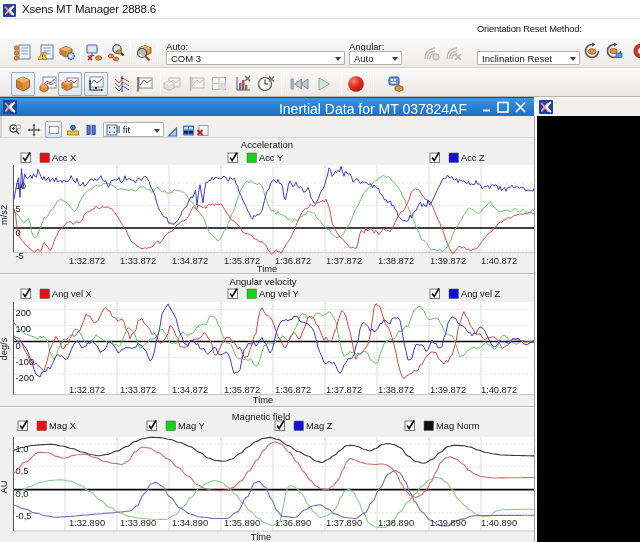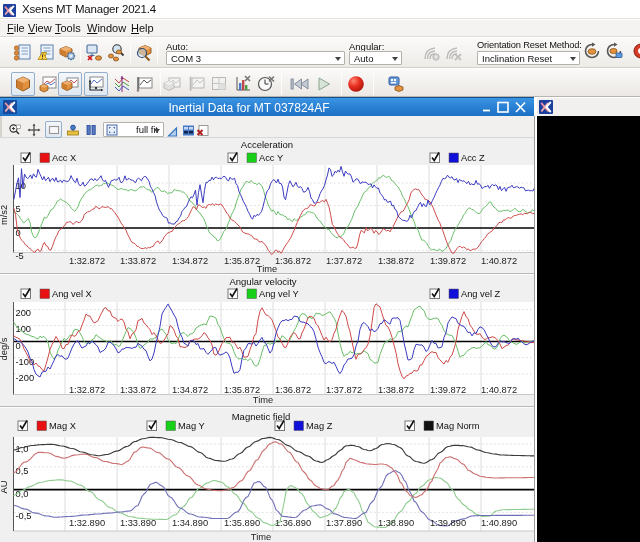--- a/index.html
+++ b/index.html
@@ -12,43 +12,36 @@
 #menubar u{text-decoration:underline}
 #toolbar1{position:absolute;left:0;top:38px;width:640px;height:30px;background:linear-gradient(#fbfaf9,#edebe7);border-bottom:1px solid #d4d0ca}
 #toolbar2{position:absolute;left:0;top:69px;width:640px;height:28px;background:linear-gradient(#fbfaf9,#ebe8e4);border-bottom:1px solid #b9b5ae}
 .tbicon{position:absolute;top:43px}
 .tbicon2{position:absolute;top:74px}
 .pressed{border:1px solid #94aecc;background:linear-gradient(#f4f7fa,#dfe7f0);border-radius:2px}
 .lbl{position:absolute;font-size:9.5px;color:#111}
 .combo{position:absolute;height:14px;background:#fff;border:1px solid #b4b0aa;border-radius:1px;font-size:9.5px;color:#111;line-height:13px;padding-left:4px}
 .combo .arr{position:absolute;right:3px;top:5px;width:0;height:0;border-left:3.5px solid transparent;border-right:3.5px solid transparent;border-top:4px solid #444}
 #mdititle{position:absolute;left:0;top:97px;width:534px;height:19px;background:linear-gradient(#3b94e4,#1b6fc4);border-top:1px solid #11508e}
-#mdititle .t{position:absolute;left:17px;width:464px;top:3px;text-align:center;font-size:12px;color:#fff}
+#mdititle .t{position:absolute;left:3px;width:464px;top:3px;text-align:right;font-size:14px;color:#fff}
 #charttb{position:absolute;left:0;top:116px;width:534px;height:22px;background:#f1f0ef;border-bottom:1px solid #d8d8d8;border-left:2px solid #d6d3ce}
 #chartarea{position:absolute;left:0;top:138px;width:536px;height:404px}
 #rightwin{position:absolute;left:537px;top:98px;width:103px;height:444px;background:#000}
 #rightwin .bar{position:absolute;left:0;top:0;width:103px;height:18px;background:#f1f0ee}
 </style></head>
 <body>
 <div id="app">
   <div id="titlebar">
     <div class="abs" style="left:3px;top:3px"><svg width="13" height="13" viewBox="0 0 14 14">
 <rect width="14" height="14" rx="1" fill="#1d3f9e"></rect>
 <path d="M2.6 3.4 L9 11" stroke="#e89098" stroke-width="1.9" stroke-linecap="round"></path>
 <path d="M8.6 3.6 L2.8 10.8" stroke="#e8a8b0" stroke-width="1.9" stroke-linecap="round"></path>
 <path d="M11.2 2.6 L7.4 7 L11.2 11.4" fill="none" stroke="#ffffff" stroke-width="2.1" stroke-linecap="round" stroke-linejoin="miter"></path>
 </svg></div>
-    <div class="ttl">Xsens MT Manager 2021.4</div>
-  </div>
-  <div id="menubar">
-    <span style="left:7px"><u>F</u>ile</span>
-    <span style="left:28px"><u>V</u>iew</span>
-    <span style="left:55px"><u>T</u>ools</span>
-    <span style="left:87px"><u>W</u>indow</span>
-    <span style="left:131px"><u>H</u>elp</span>
+    <div class="ttl">Xsens MT Manager 2888.6</div>
   </div>
   <div id="toolbar1"></div>
   <div id="toolbar2"></div>
   <div>
     <div style="position:absolute;left:80px;top:43px;width:1px;height:20px;background:#cbc7c1;border-right:1px solid #fdfdfc"></div>
       <div style="position:absolute;left:130px;top:43px;width:1px;height:20px;background:#cbc7c1;border-right:1px solid #fdfdfc"></div>
       <div style="position:absolute;left:157px;top:43px;width:1px;height:20px;background:#cbc7c1;border-right:1px solid #fdfdfc"></div>
     <div class="tbicon" style="left:13px"><svg width="19" height="19" viewBox="0 0 19 19">
           <rect x="6" y="2" width="11" height="14" fill="#eef3fa" stroke="#5b7fae" stroke-width="1"></rect>
 <line x1="8.5" y1="5" x2="15" y2="5" stroke="#7a9cc6" stroke-width="1"></line>
@@ -123,21 +116,21 @@
           <path d="M9 16 Q9 11 14 10.8" fill="none" stroke="#aaa" stroke-width="1.4"></path>
 <circle cx="15" cy="14" r="3.2" fill="#ccc" stroke="#999" stroke-width="0.8"></circle>
           <circle cx="15" cy="14" r="1.1" fill="#eee"></circle>
         </svg></div>
     <div class="tbicon" style="left:443px"><svg width="20" height="19" viewBox="0 0 20 19" opacity="0.75">
 <path d="M4 16 Q4 6 14 5" fill="none" stroke="#aaa" stroke-width="1.4"></path>
           <path d="M6.5 16 Q6.5 8.5 14 8" fill="none" stroke="#aaa" stroke-width="1.4"></path>
           <path d="M9 16 Q9 11 14 10.8" fill="none" stroke="#aaa" stroke-width="1.4"></path>
 <path d="M12 11 L18 17 M18 11 L12 17" stroke="#b0b0b0" stroke-width="1.8"></path>
         </svg></div>
-    <div class="lbl" style="left:477px;top:40px;font-size:9.3px;letter-spacing:-0.15px">Orientation Reset Method:</div>
+    <div class="lbl" style="left:477px;top:24px;font-size:9.3px;letter-spacing:-0.15px">Orientation Reset Method:</div>
     <div class="combo" style="left:477px;top:51px;width:103px">Inclination Reset<span class="arr"></span></div>
     <div class="tbicon" style="left:583px;top:42px"><svg width="19" height="18" viewBox="0 0 19 18">
 <path d="M15.5 9 A6.5 6.5 0 1 1 9 2.5" fill="none" stroke="#555" stroke-width="1.6"></path>
 <path d="M9 0.5 L12.5 2.5 L9 4.8 Z" fill="#555"></path>
 <ellipse cx="9" cy="9.5" rx="4" ry="2.8" fill="#e2923e" stroke="#8a5216" stroke-width="0.8"></ellipse>
         </svg></div>
     <div class="tbicon" style="left:605px;top:42px"><svg width="19" height="18" viewBox="0 0 19 18">
 <path d="M15.5 9 A6.5 6.5 0 1 1 9 2.5" fill="none" stroke="#555" stroke-width="1.6"></path>
 <path d="M9 0.5 L12.5 2.5 L9 4.8 Z" fill="#555"></path>
 <ellipse cx="8.5" cy="9" rx="3.6" ry="2.6" fill="#e2923e" stroke="#8a5216" stroke-width="0.8"></ellipse>
@@ -300,21 +293,21 @@
       </div>
     <div class="abs" style="left:66px;top:123px"><svg width="14" height="14" viewBox="0 0 14 14">
           <rect x="1.5" y="8" width="11" height="4" fill="#e8c040" stroke="#9a7a10" stroke-width="0.8"></rect>
 <circle cx="7" cy="4.5" r="2.4" fill="#4878c8" stroke="#1a4888" stroke-width="0.8"></circle>
           <line x1="7" y1="6.9" x2="7" y2="8" stroke="#555" stroke-width="1"></line>
         </svg></div>
     <div class="abs" style="left:84px;top:123px"><svg width="14" height="14" viewBox="0 0 14 14">
           <rect x="3" y="2.5" width="3.2" height="9" fill="#5878c0" stroke="#24489c" stroke-width="0.8"></rect>
           <rect x="8" y="2.5" width="3.2" height="9" fill="#5878c0" stroke="#24489c" stroke-width="0.8"></rect>
         </svg></div>
-    <div class="combo" style="left:103px;top:122px;width:61px;height:15px;padding-left:32px">full fit<span class="arr" style="top:5.5px"></span>
+    <div class="combo" style="left:103px;top:122px;width:61px;height:15px;padding-left:4px">full fit<span class="arr" style="top:5.5px"></span>
       <div class="abs" style="left:2px;top:1px"><svg width="12" height="12" viewBox="0 0 12 12">
             <rect x="1" y="1" width="10" height="10" fill="#e8eef8" stroke="#4868a8" stroke-width="1"></rect>
 <path d="M3 3 L5 3 L3 5 Z" fill="#4868a8"></path>
             <path d="M9 3 L9 5 L7 3 Z" fill="#4868a8"></path>
             <path d="M3 9 L3 7 L5 9 Z" fill="#4868a8"></path>
             <path d="M9 9 L7 9 L9 7 Z" fill="#4868a8"></path>
           </svg></div></div>
     <div class="abs" style="left:167px;top:124px"><svg width="11" height="12" viewBox="0 0 11 12">
           <path d="M1.5 10 L9.5 10 L9.5 2 Z" fill="#b8d0ec" stroke="#3878c0" stroke-width="1.2"></path>
         </svg></div>

